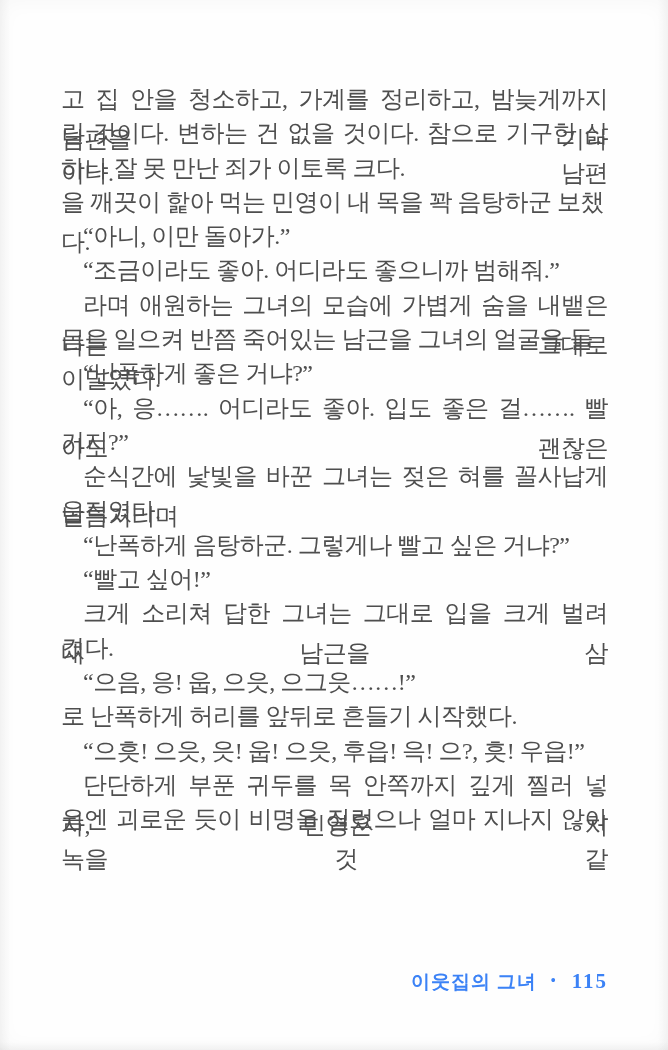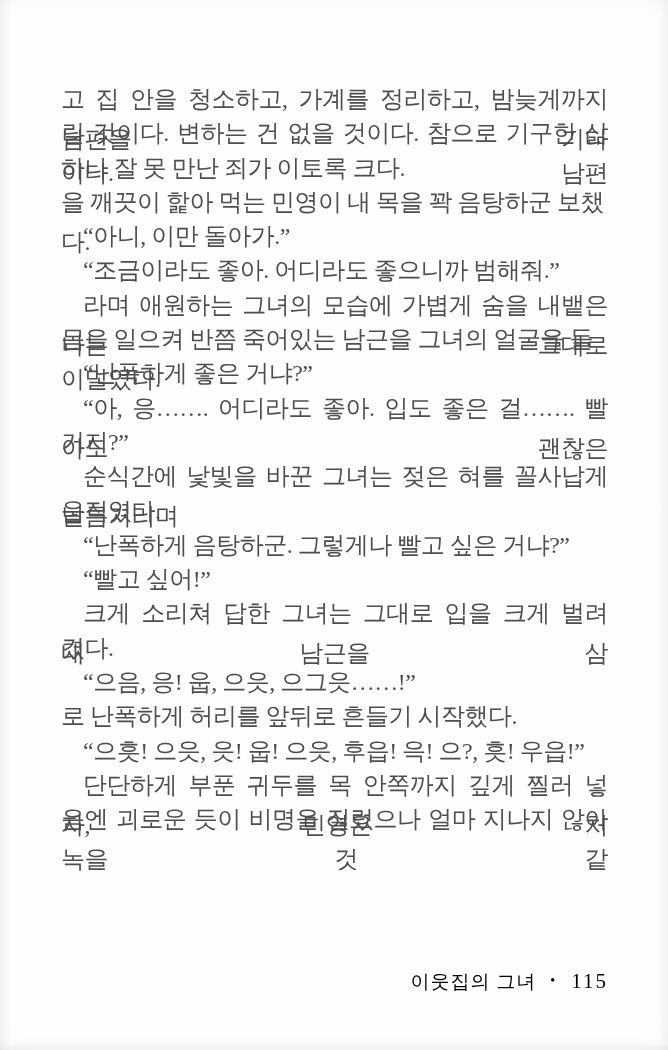--- a/index.html
+++ b/index.html
@@ -60,21 +60,22 @@
   }
   .line.indent {
     text-indent: 22px;
   }
   .footer {
     position: absolute;
     top: 969px;
     right: 60px;
     display: flex;
     align-items: baseline;
-    color: #000000;
+    color: #3b82f6;
+    font-weight: bold;
   }
   .footer .book-title {
     font-size: 19px;
     letter-spacing: 1px;
   }
   .footer .dot {
     font-size: 14px;
     margin: 0 16px 0 14px;
     position: relative;
     top: -3px;

